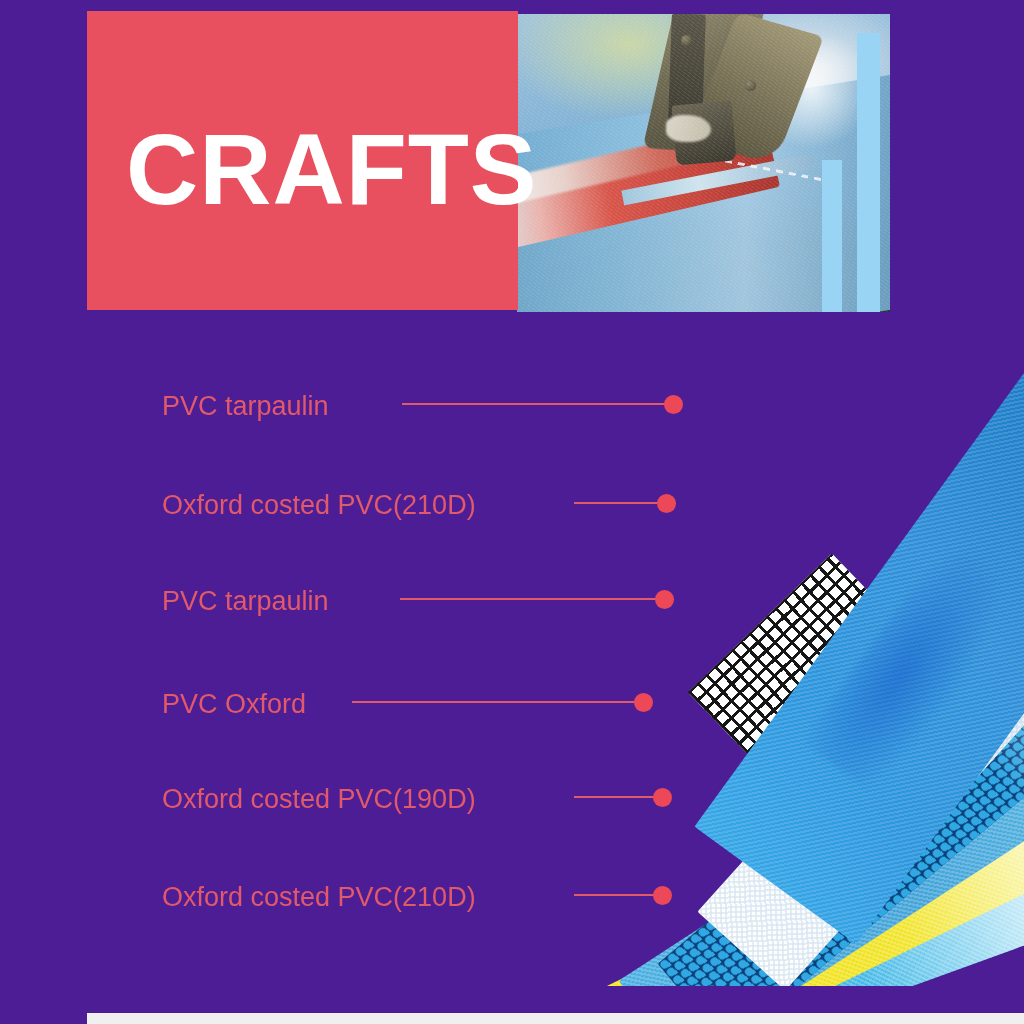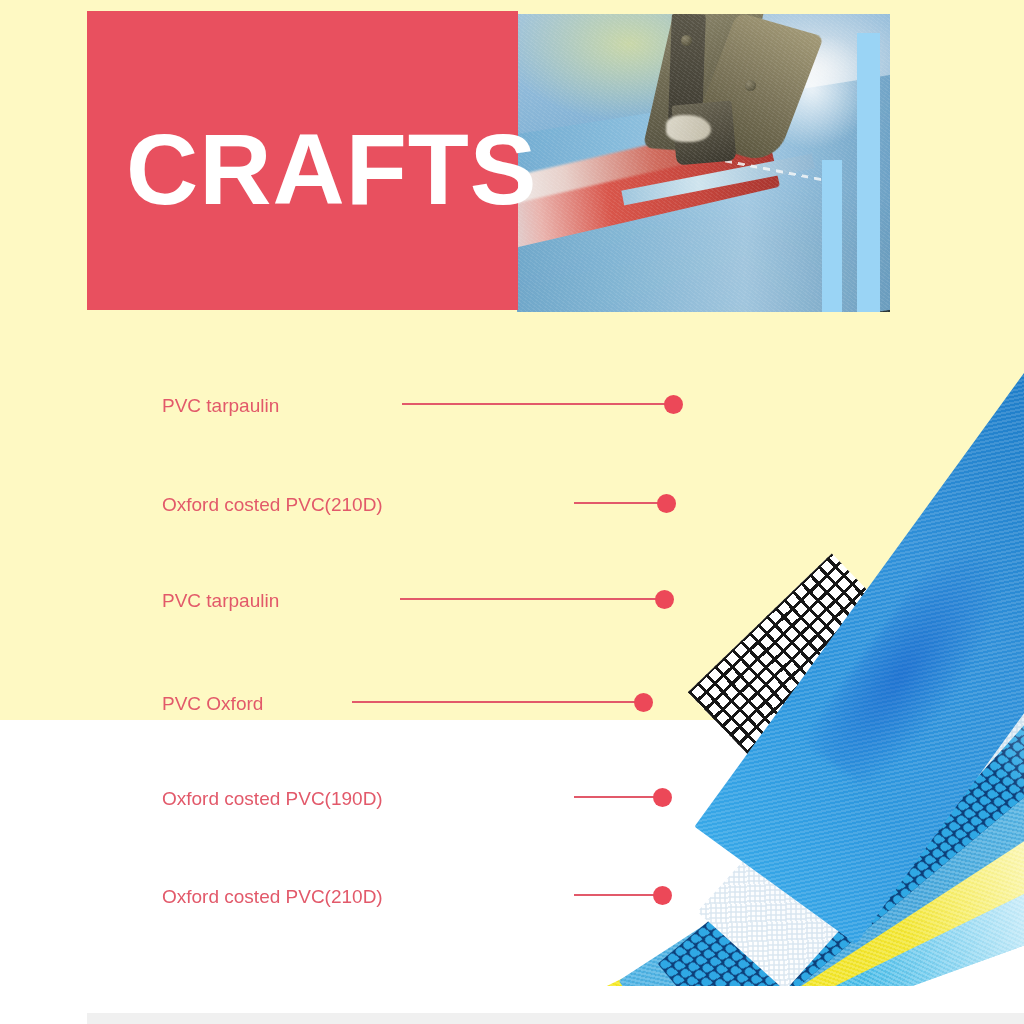--- a/index.html
+++ b/index.html
@@ -1,17 +1,17 @@
 <!DOCTYPE html>
 <html><head>
 <meta charset="utf-8">
 <style>
   html,body{margin:0;padding:0;background:#ffffff;}
   body{width:1024px;height:1024px;overflow:hidden;font-family:"Liberation Sans",sans-serif;}
-  #page{position:relative;width:1024px;height:720px;background:#fef9c3;}
+  #page{position:relative;width:1024px;height:1024px;background:#4c1d95;}
 
   
   #hero{position:absolute;left:0;top:0;width:1024px;height:320px;}
 
   
   .photo{position:absolute;left:517px;top:14px;width:373px;height:298px;overflow:hidden;background:#8fa6b8;}
   .photo .ph-layer{position:absolute;inset:0;}
   .ph-sky{background:
       radial-gradient(ellipse 60% 45% at 78% 18%, #e9edf0 0%, rgba(233,237,240,0) 62%),
       radial-gradient(ellipse 52% 40% at 30% 10%, #c9d7a8 0%, rgba(201,215,168,0) 65%),
@@ -121,21 +121,21 @@
   .sw1{left:8px;top:-26px;width:600px;height:200px;transform:rotate(-54deg);
        background:linear-gradient(105deg,#37a8e8 0%,#2e97de 25%,#2f8fd8 55%,#1f7ec9 85%,#2f8fd8 100%);}
   .sw1 .tex{position:absolute;inset:0;opacity:.3;
        background:repeating-linear-gradient(42deg,rgba(255,255,255,.45) 0 2px,transparent 2px 4px);}
   .sw1 .blob{position:absolute;left:22%;top:18%;width:46%;height:52%;
        background:radial-gradient(ellipse at 40% 40%,rgba(20,90,200,.55),rgba(20,90,200,0) 66%);filter:blur(3px);}
 
   
   .callout{position:absolute;height:0;}
   .co-label{position:absolute;right:0;bottom:-20px;white-space:nowrap;color:#e2596a;
-       font-size:19px;line-height:34px;font-family:"Liberation Sans",sans-serif;}
+       font-size:27px;line-height:34px;font-family:"Liberation Sans",sans-serif;}
   .co-line{position:absolute;height:2px;background:#e2596a;bottom:-2px;}
   .co-dot{position:absolute;width:19px;height:19px;border-radius:50%;background:#ec4858;
        bottom:-11px;}
 
   .bottombar{position:absolute;left:87px;top:1013px;width:937px;height:11px;background:#f0f0f0;}
 </style>
 </head>
 <body>
 
 <div id="page">

